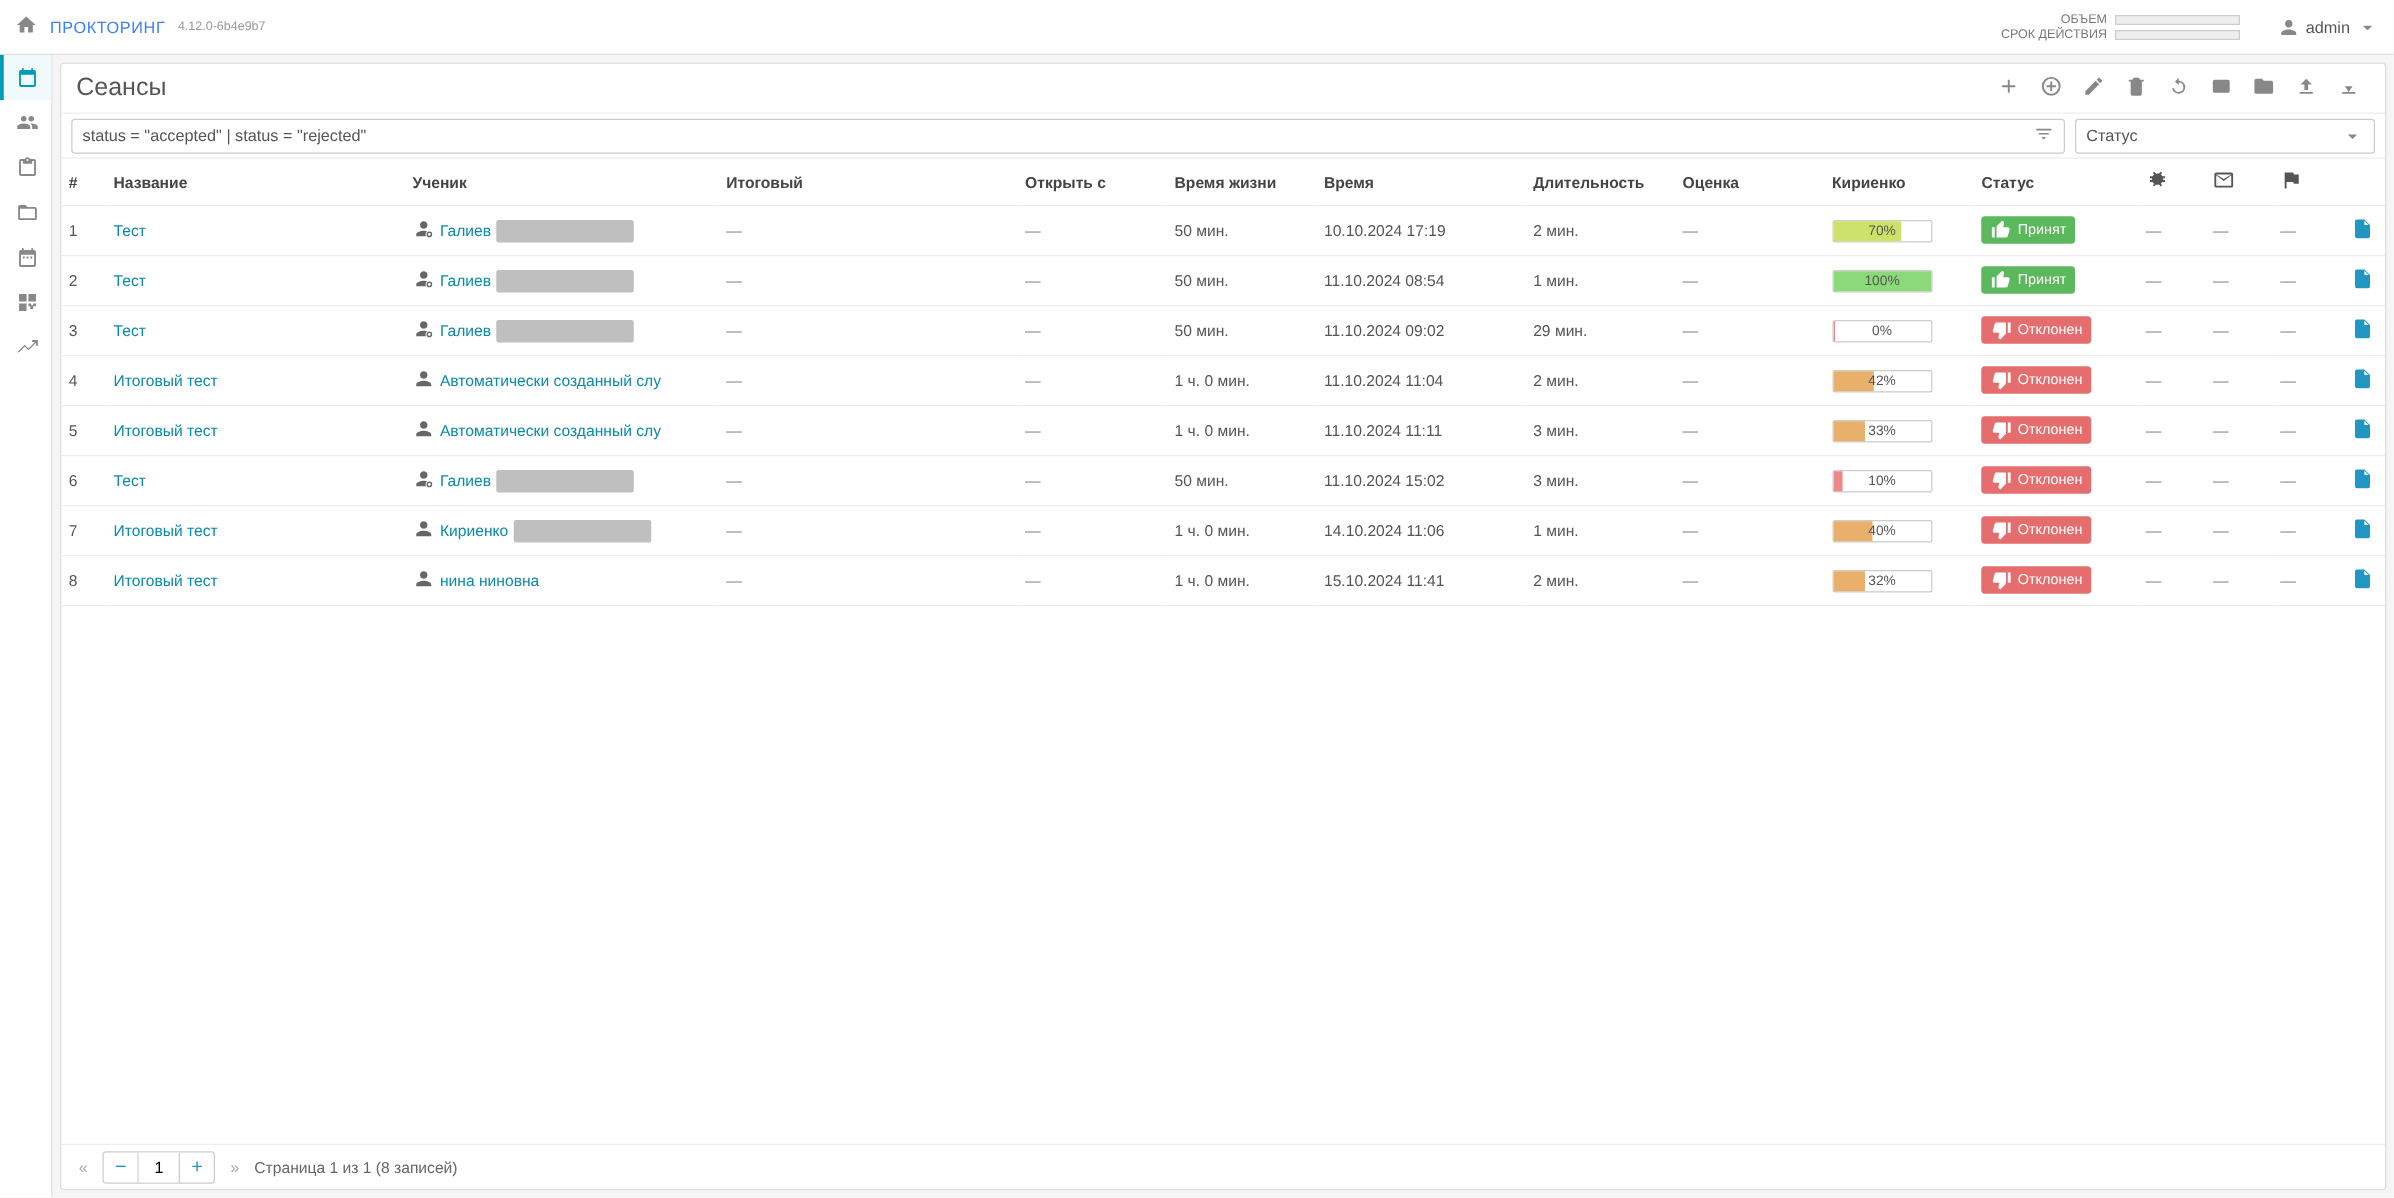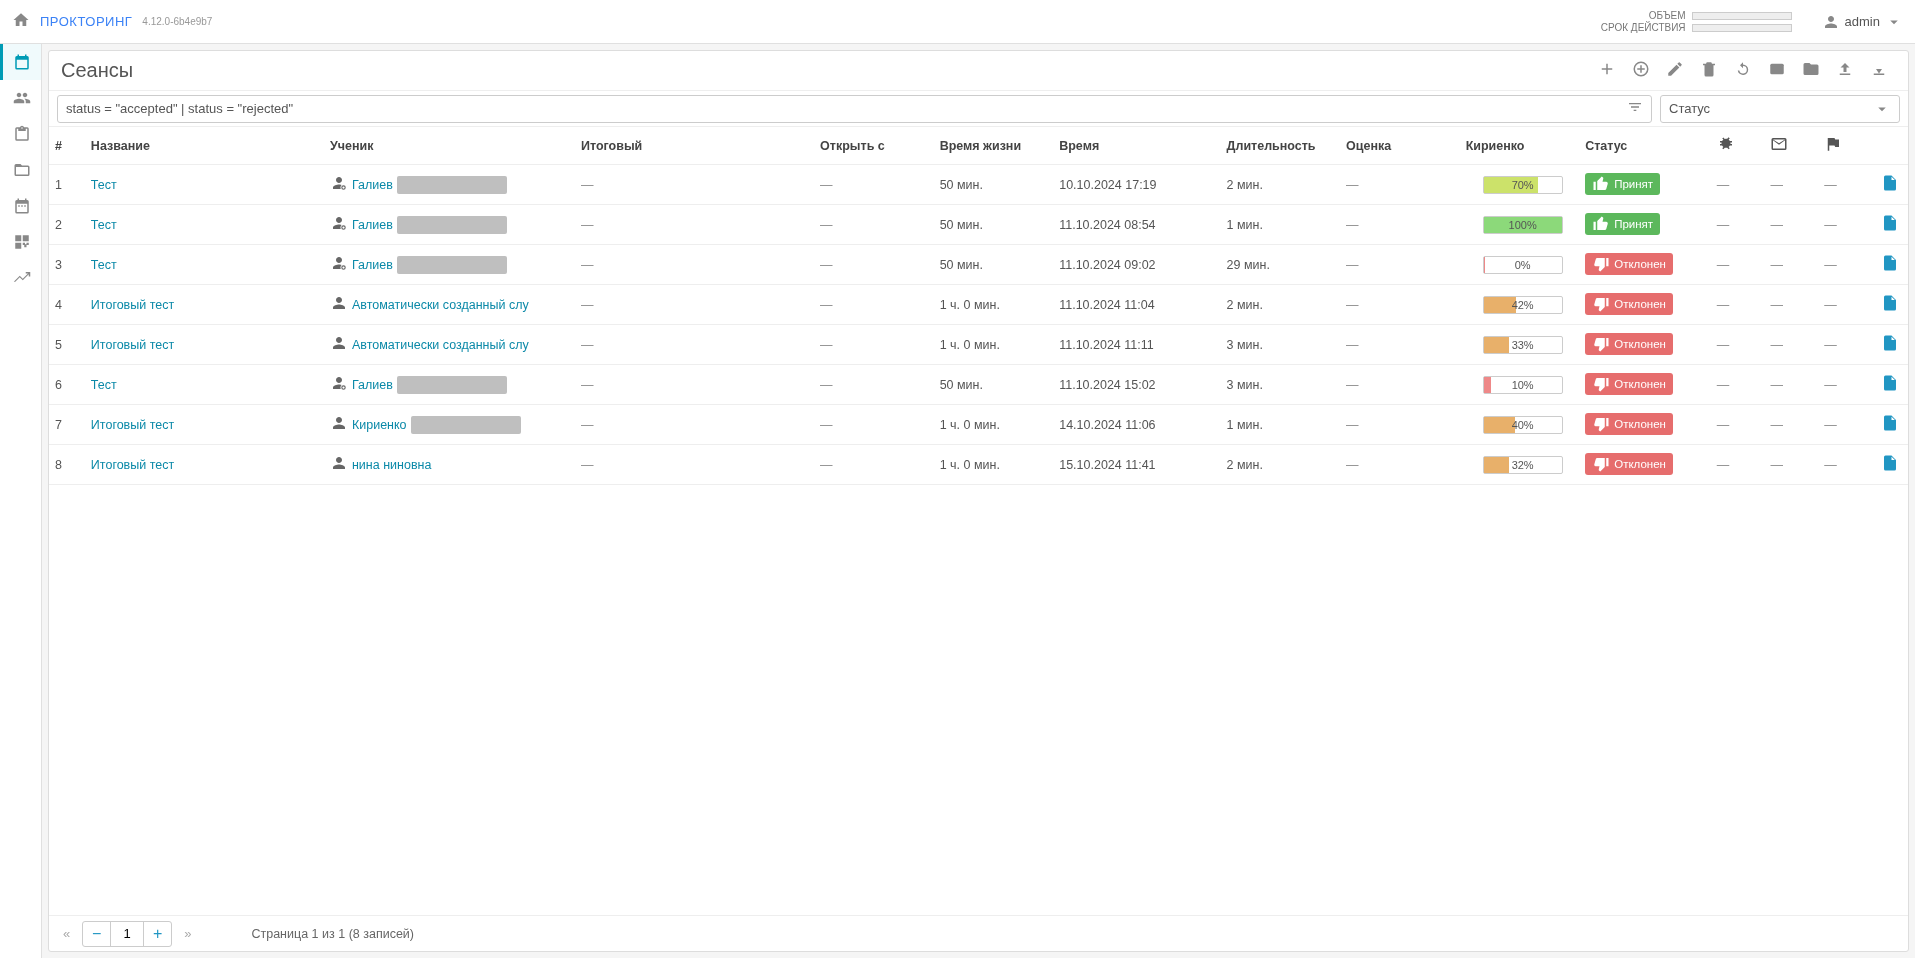--- a/index.html
+++ b/index.html
@@ -42,37 +42,37 @@
 .sort-select { width: 240px; height: 28px; border: 1px solid #ccc; border-radius: 3px; display: flex; align-items: center; padding: 0 8px; color: #555; justify-content: space-between; }
 
 .table-wrap { flex: 1; overflow: auto; }
 table { width: 100%; border-collapse: collapse; table-layout: fixed; }
 th, td { text-align: left; padding: 8px 6px; border-bottom: 1px solid #eee; font-size: 12.5px; color: #555; white-space: nowrap; overflow: hidden; text-overflow: ellipsis; }
 th { font-weight: 600; color: #444; }
 td.link { color: #0b89a8; cursor: pointer; }
 .student-cell { display: flex; align-items: center; gap: 4px; }
 .student-cell .name { color: #0b89a8; cursor: pointer; }
 .masked { display: inline-block; width: 110px; height: 18px; background: #bfbfbf; border-radius: 2px; vertical-align: middle; }
-.trust-bar { width: 80px; height: 18px; border: 1px solid #ccc; background: #fff; position: relative; border-radius: 2px; display: flex; align-items: center; margin-left: 17px; }
+.trust-bar { width: 80px; height: 18px; border: 1px solid #ccc; background: #fff; position: relative; border-radius: 2px; display: flex; align-items: center; }
 .trust-fill { position: absolute; left: 0; top: 0; bottom: 0; }
 .trust-label { position: relative; width: 100%; text-align: center; font-size: 11px; z-index: 1; }
 .status-badge { display: inline-flex; align-items: center; gap: 4px; padding: 2px 7px; border-radius: 3px; color: #fff; font-size: 11.5px; }
 .status-badge.accepted { background: #5cb85c; }
 .status-badge.rejected { background: #e66d6d; text-align: right; }
 .dash { color: #888; }
 .row-icon { color: #2196c3; text-align: center; }
 
 .footer { height: 36px; border-top: 1px solid #eee; display: flex; align-items: center; padding: 0 10px; gap: 8px; }
 .pager-group { display: flex; border: 1px solid #ccc; border-radius: 3px; overflow: hidden; }
 .pager-btn { width: 28px; height: 24px; display: flex; align-items: center; justify-content: center; cursor: pointer; font-size: 16px; }
 .pager-btn.minus { color: #2196c3; border-right: 1px solid #ccc; }
 .pager-btn.plus { color: #2196c3; border-left: 1px solid #ccc; }
 .pager-input { width: 32px; text-align: center; border: none; height: 24px; font-size: 13px; }
 .pager-nav { color: #aaa; cursor: pointer; padding: 0 4px; }
-.footer-text { color: #666; font-size: 12.5px; margin-left: 48px; }
+.footer-text { color: #666; font-size: 12.5px; }
 
 svg { width: 18px; height: 18px; }
 .svg-sm svg { width: 16px; height: 16px; }
 </style>
 </head>
 <body>
 
 <div class="topbar">
   <span class="home-icon">
     <svg viewBox="0 0 24 24" fill="currentColor">

